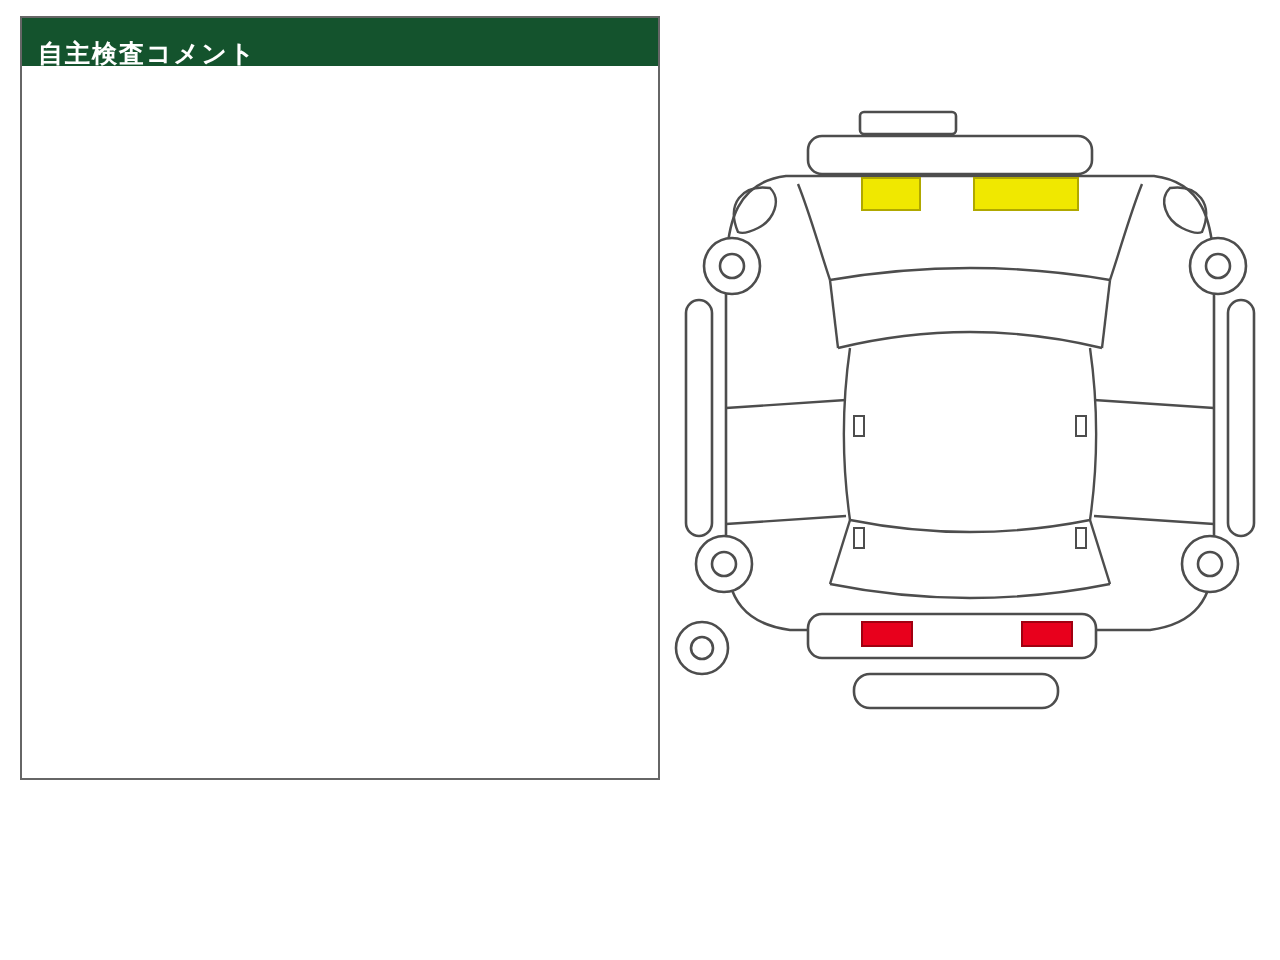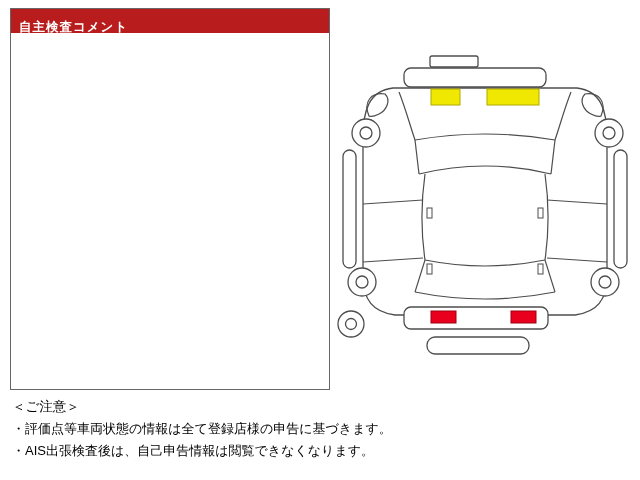--- a/index.html
+++ b/index.html
@@ -6,21 +6,21 @@
   #screen{
     position:relative;width:640px;height:480px;background:#ffffff;overflow:hidden;
     font-family:"Liberation Sans","DejaVu Sans",sans-serif;color:#000000;
   }
   
   .panel{
     position:absolute;left:10px;top:8px;width:320px;height:382px;
     border:1px solid #666666;background:#ffffff;box-sizing:border-box;
   }
   .panel-header{
-    height:36px;background:#b91c1c;display:flex;align-items:center;
+    height:36px;background:#14532d;display:flex;align-items:center;
     padding-left:8px;box-sizing:border-box;
   }
   .panel-title{
     color:#ffffff;font-size:12.5px;font-weight:bold;letter-spacing:1px;
   }
   .panel-body{position:absolute;top:24px;left:0;right:0;bottom:0;background:#ffffff;}
   
   .diagram-wrap{position:absolute;left:335px;top:52px;width:300px;height:312px;}
   
   .notes{position:absolute;left:12px;top:396px;width:616px;font-size:13px;line-height:22px;}
@@ -101,19 +101,14 @@
         <circle cx="27" cy="230" r="14"></circle>
         <circle cx="27" cy="230" r="6"></circle>
         <circle cx="270" cy="230" r="14"></circle>
         <circle cx="270" cy="230" r="6"></circle>
         <circle cx="16" cy="272" r="13"></circle>
         <circle cx="16" cy="272" r="5.5"></circle>
       </g>
     </svg>
   </div>
 
-  <div class="notes">
-    <div class="notes-heading">＜ご注意＞</div>
-    <div class="note-item">・評価点等車両状態の情報は全て登録店様の申告に基づきます。</div>
-    <div class="note-item">・AIS出張検査後は、自己申告情報は閲覧できなくなります。</div>
-  </div>
 
 </div>
 
 </body></html>

